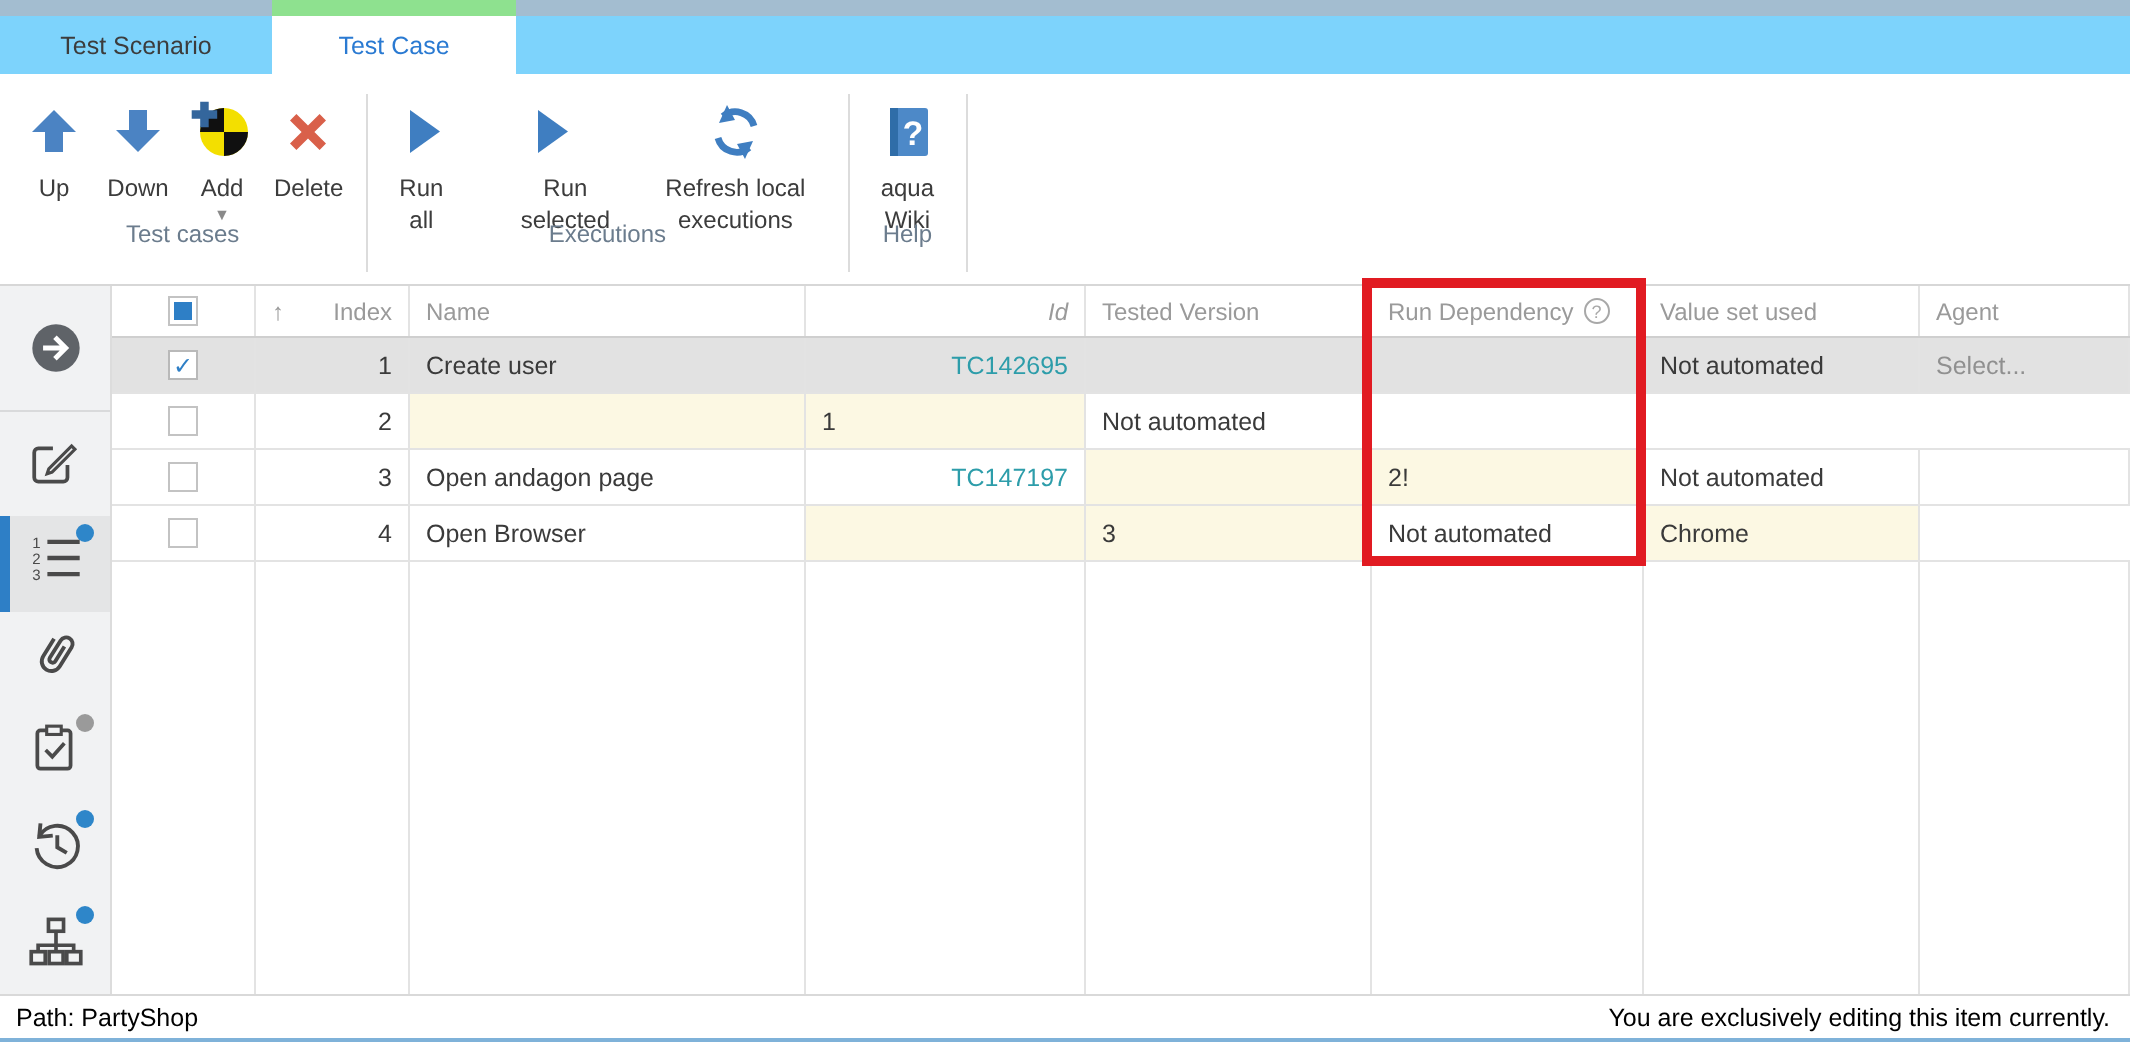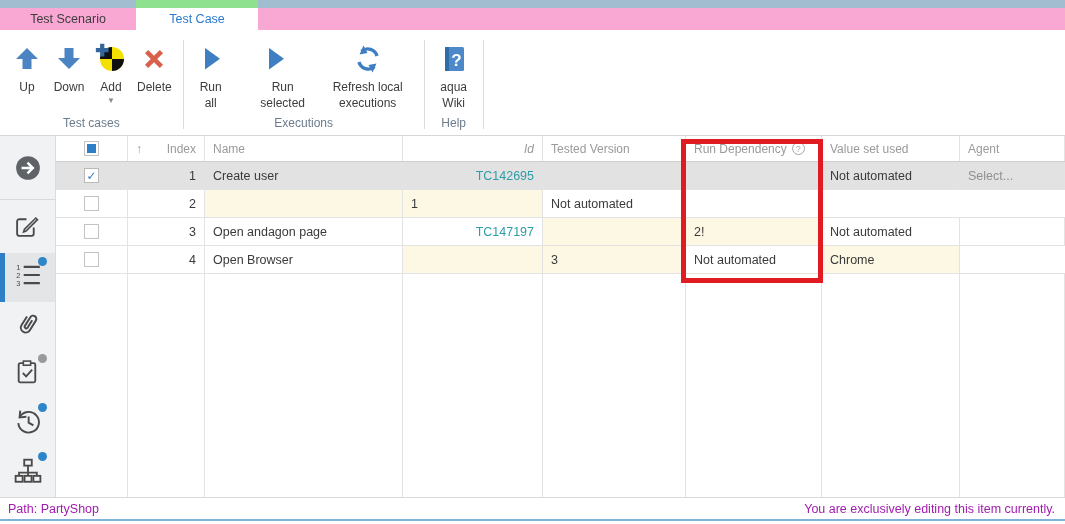--- a/index.html
+++ b/index.html
@@ -1,40 +1,40 @@
 <!DOCTYPE html>
 <html style="--strip_blue: #a3bdd0; --strip_green: #8ee18f; --tab_active_text: #2a7ad2; --icon_blue: #3f7ec1; --delete_red: #d9604a; --highlight_red: #e11b22; --id_teal: #2d9daa; --cell_yellow: #fcf8e3; --selected_row: #e2e2e2; --sidebar_active_bar: #2e7fc6; --checkbox_blue: #2e7fc6; --badge_blue: #2e86c9; --badge_gray: #9a9a9a;"><head>
 <meta charset="utf-8">
 <style>
   * { margin:0; padding:0; box-sizing:border-box; }
   html,body { width:1065px; height:524px; overflow:hidden; }
   body { font-family:"Liberation Sans","DejaVu Sans",sans-serif; background:#fff; color:#3a3a3a; }
   .app { position:relative; width:1065px; height:524px; display:flex; flex-direction:column; background:#fff; }
 
   
-  .tabstrip { height:30px; flex:none; position:relative; background:#f9a8d4; }
+  .tabstrip { height:37px; flex:none; position:relative; background:#7dd3fc; }
   .strip { position:absolute; top:0; left:0; right:0; height:8px; display:flex; }
   .strip-left  { width:136px; background:var(--strip_blue); }
   .strip-green { width:122px; background:var(--strip_green); }
   .strip-right { flex:1; background:var(--strip_blue); }
   .tabs { position:absolute; top:8px; left:0; right:0; bottom:0; display:flex; }
   .tab { width:136px; display:flex; align-items:center; justify-content:center;
          font-size:12.5px; color:#3c3c3c; cursor:default; }
   .tab.active { width:122px; background:#fff; color:var(--tab_active_text); }
 
   
   .ribbon { height:106px; flex:none; background:#fff; border-bottom:1px solid #d7d7d7;
             display:flex; align-items:stretch; padding-left:2px; }
   .rgroup { position:relative; display:flex; flex-direction:column; padding:0 4px; }
   .rbuttons { display:flex; align-items:flex-start; padding-top:13px; }
   .rbtn { display:flex; flex-direction:column; align-items:center; padding:0 5px; }
   .ricon { width:32px; height:32px; display:flex; align-items:center; justify-content:center; }
   .rlabel { margin-top:5px; font-size:12px; color:#3c3c3c; text-align:center; line-height:1.3; }
   .dd-arrow { font-size:8px; color:#8a8a8a; margin-top:1px; line-height:1; }
-  .rgroup-label { position:absolute; left:0; right:0; bottom:5px; text-align:center;
+  .rgroup-label { position:absolute; left:0; right:0; bottom:18px; text-align:center;
                   font-size:12px; color:#6b7c8d; }
   .rsep { width:1px; background:#dcdcdc; margin:10px 2px 6px 2px; }
   .w-runall .rlabel { width:30px; }
   .w-runsel .rlabel { width:60px;margin-left:16px; }
   .w-refresh .rlabel { width:90px; }
   .w-wiki .rlabel { width:36px; }
 
   
   .content { flex:1; display:flex; min-height:0; }
 
@@ -86,21 +86,21 @@
           display:inline-flex; align-items:center; justify-content:center; }
   .hchk::after { content:""; width:9px; height:9px; background:var(--checkbox_blue); }
 
   
   .red-box { position:absolute; left:681px; top:139px; width:142px; height:144px;
              border:5px solid var(--highlight_red); pointer-events:none; z-index:6; }
 
   
   .statusbar { height:27px; flex:none; border-top:1px solid #d9d9d9; background:#fff;
                display:flex; align-items:center; justify-content:space-between;
-               padding:0 10px 4px 8px; font-size:12.5px; color:#a21caf; }
+               padding:0 10px 4px 8px; font-size:12.5px; color:#000000; }
   .bottom-accent { position:absolute; left:0; right:0; bottom:3px; height:2px;
                    background:#7fb2d9; }
 </style>
 </head>
 <body>
 
 <div class="app">
 
   <div class="tabstrip">
     <div class="strip">

